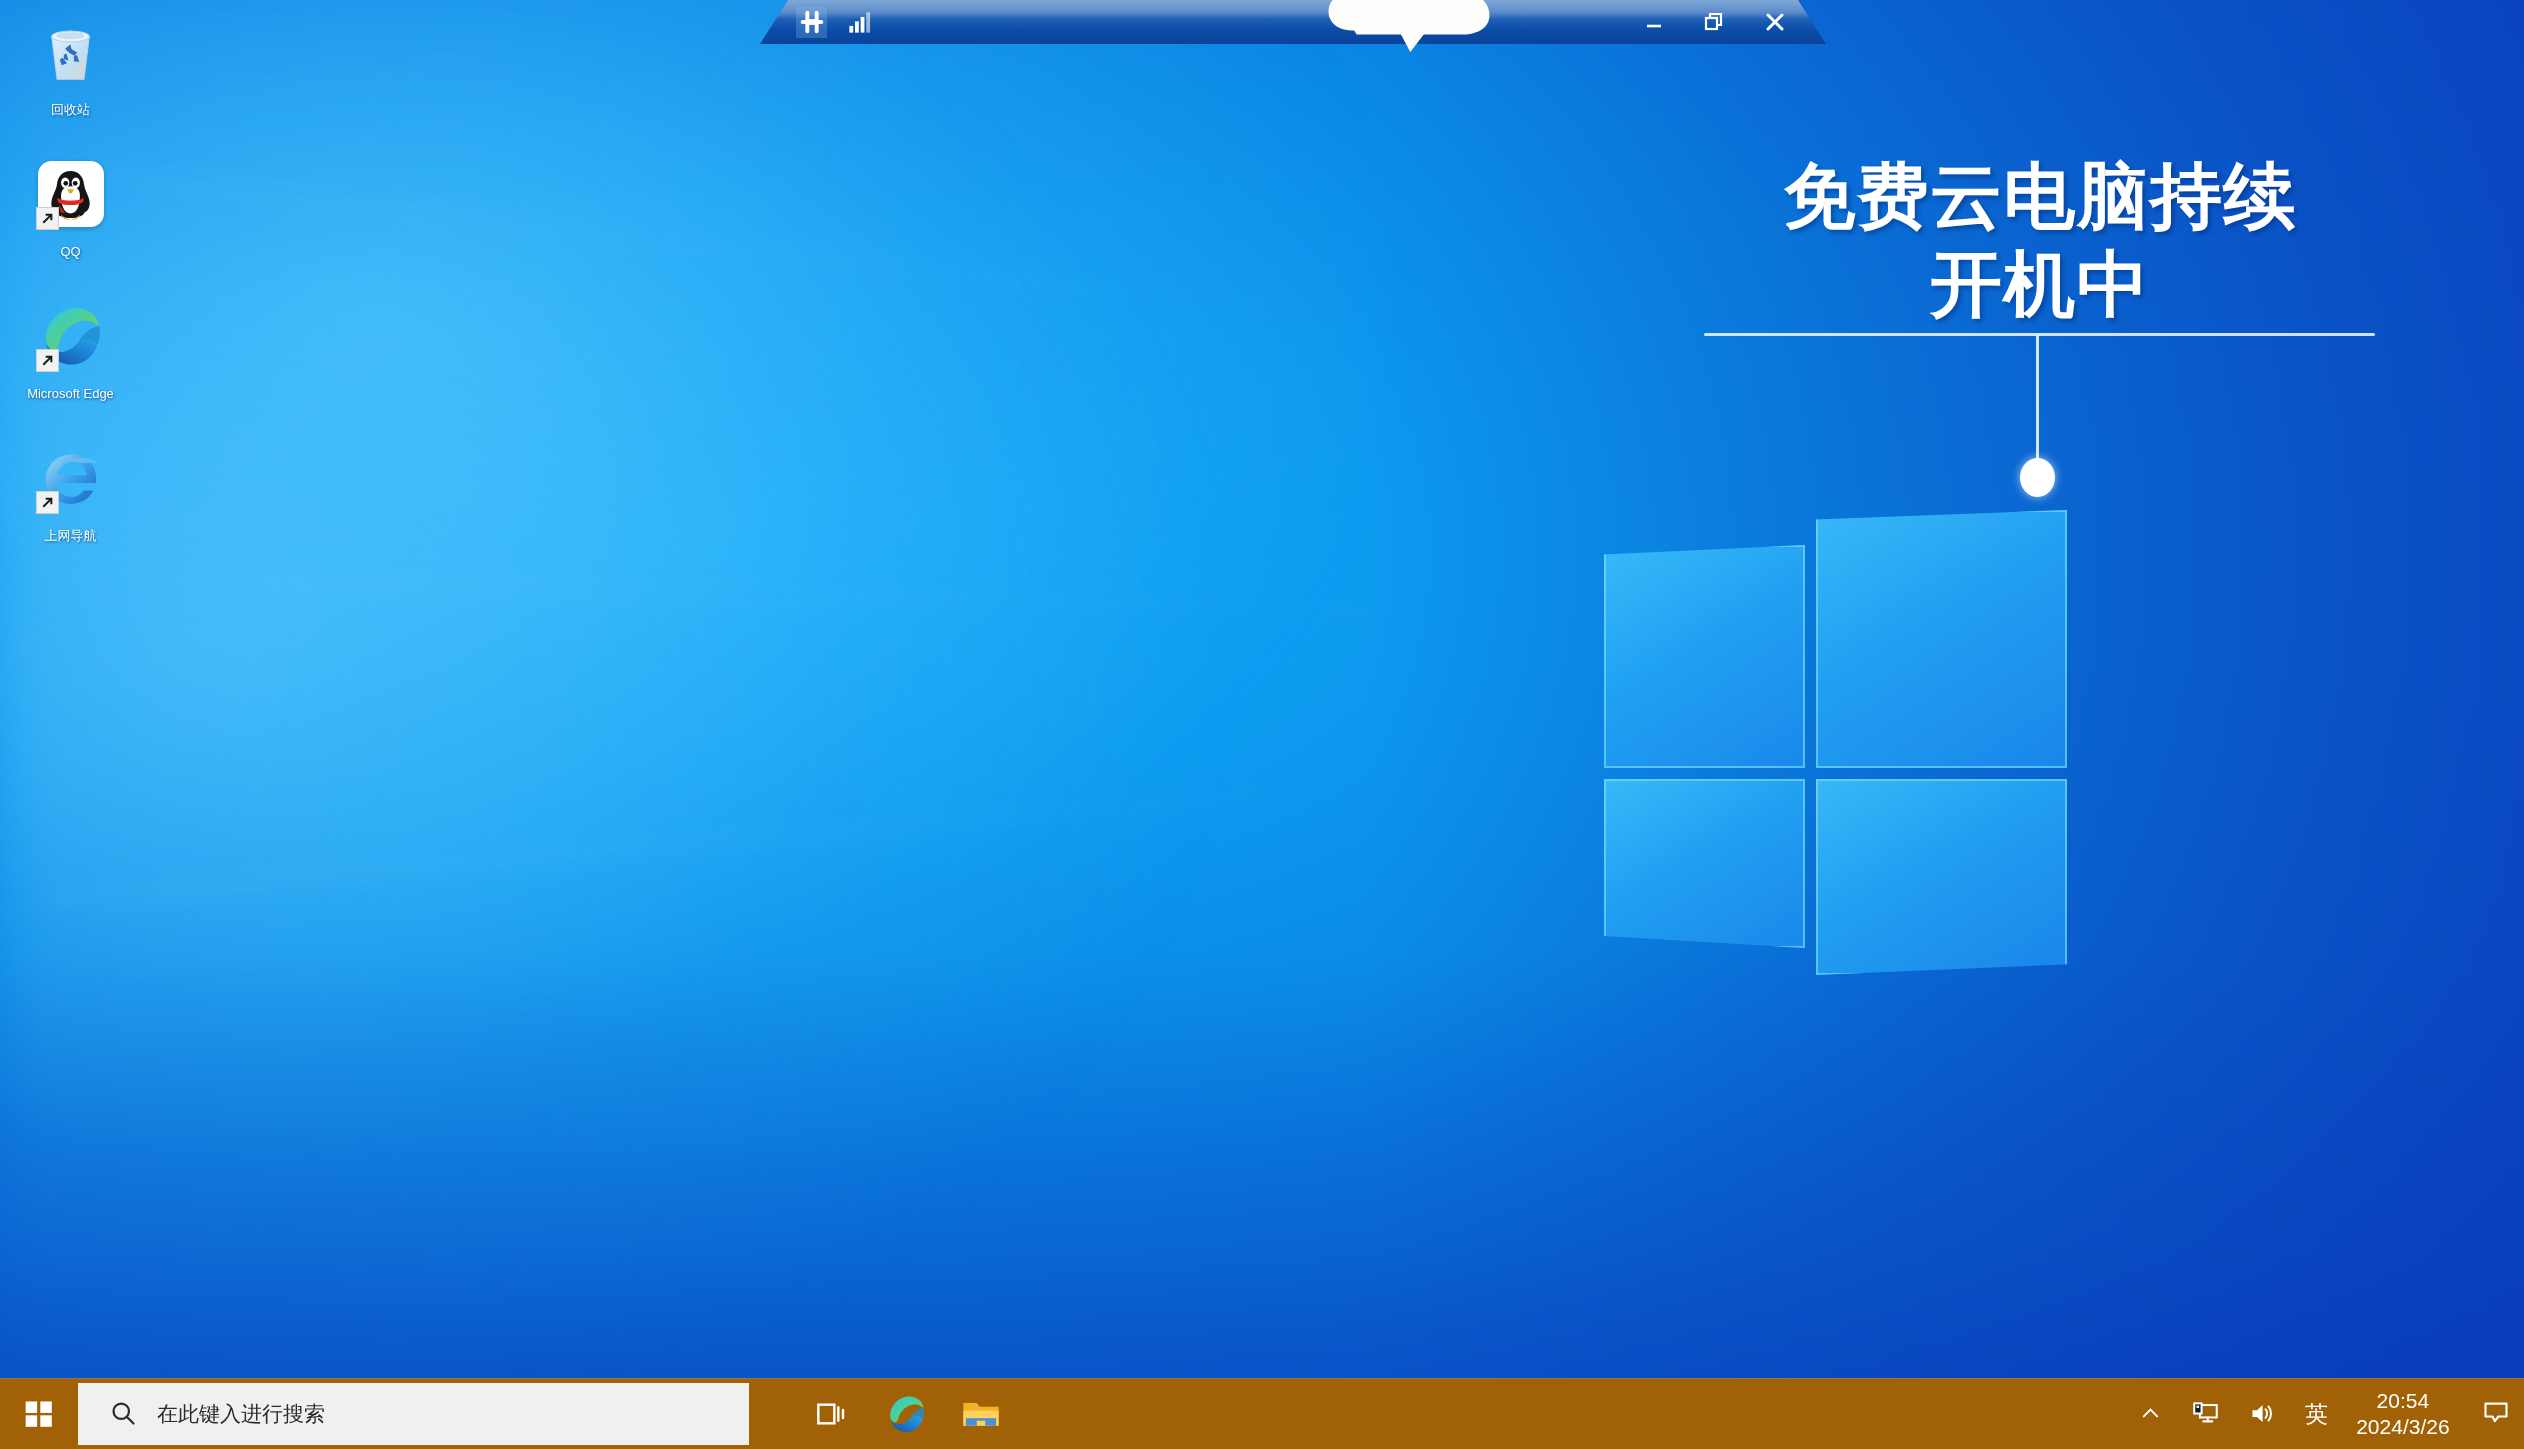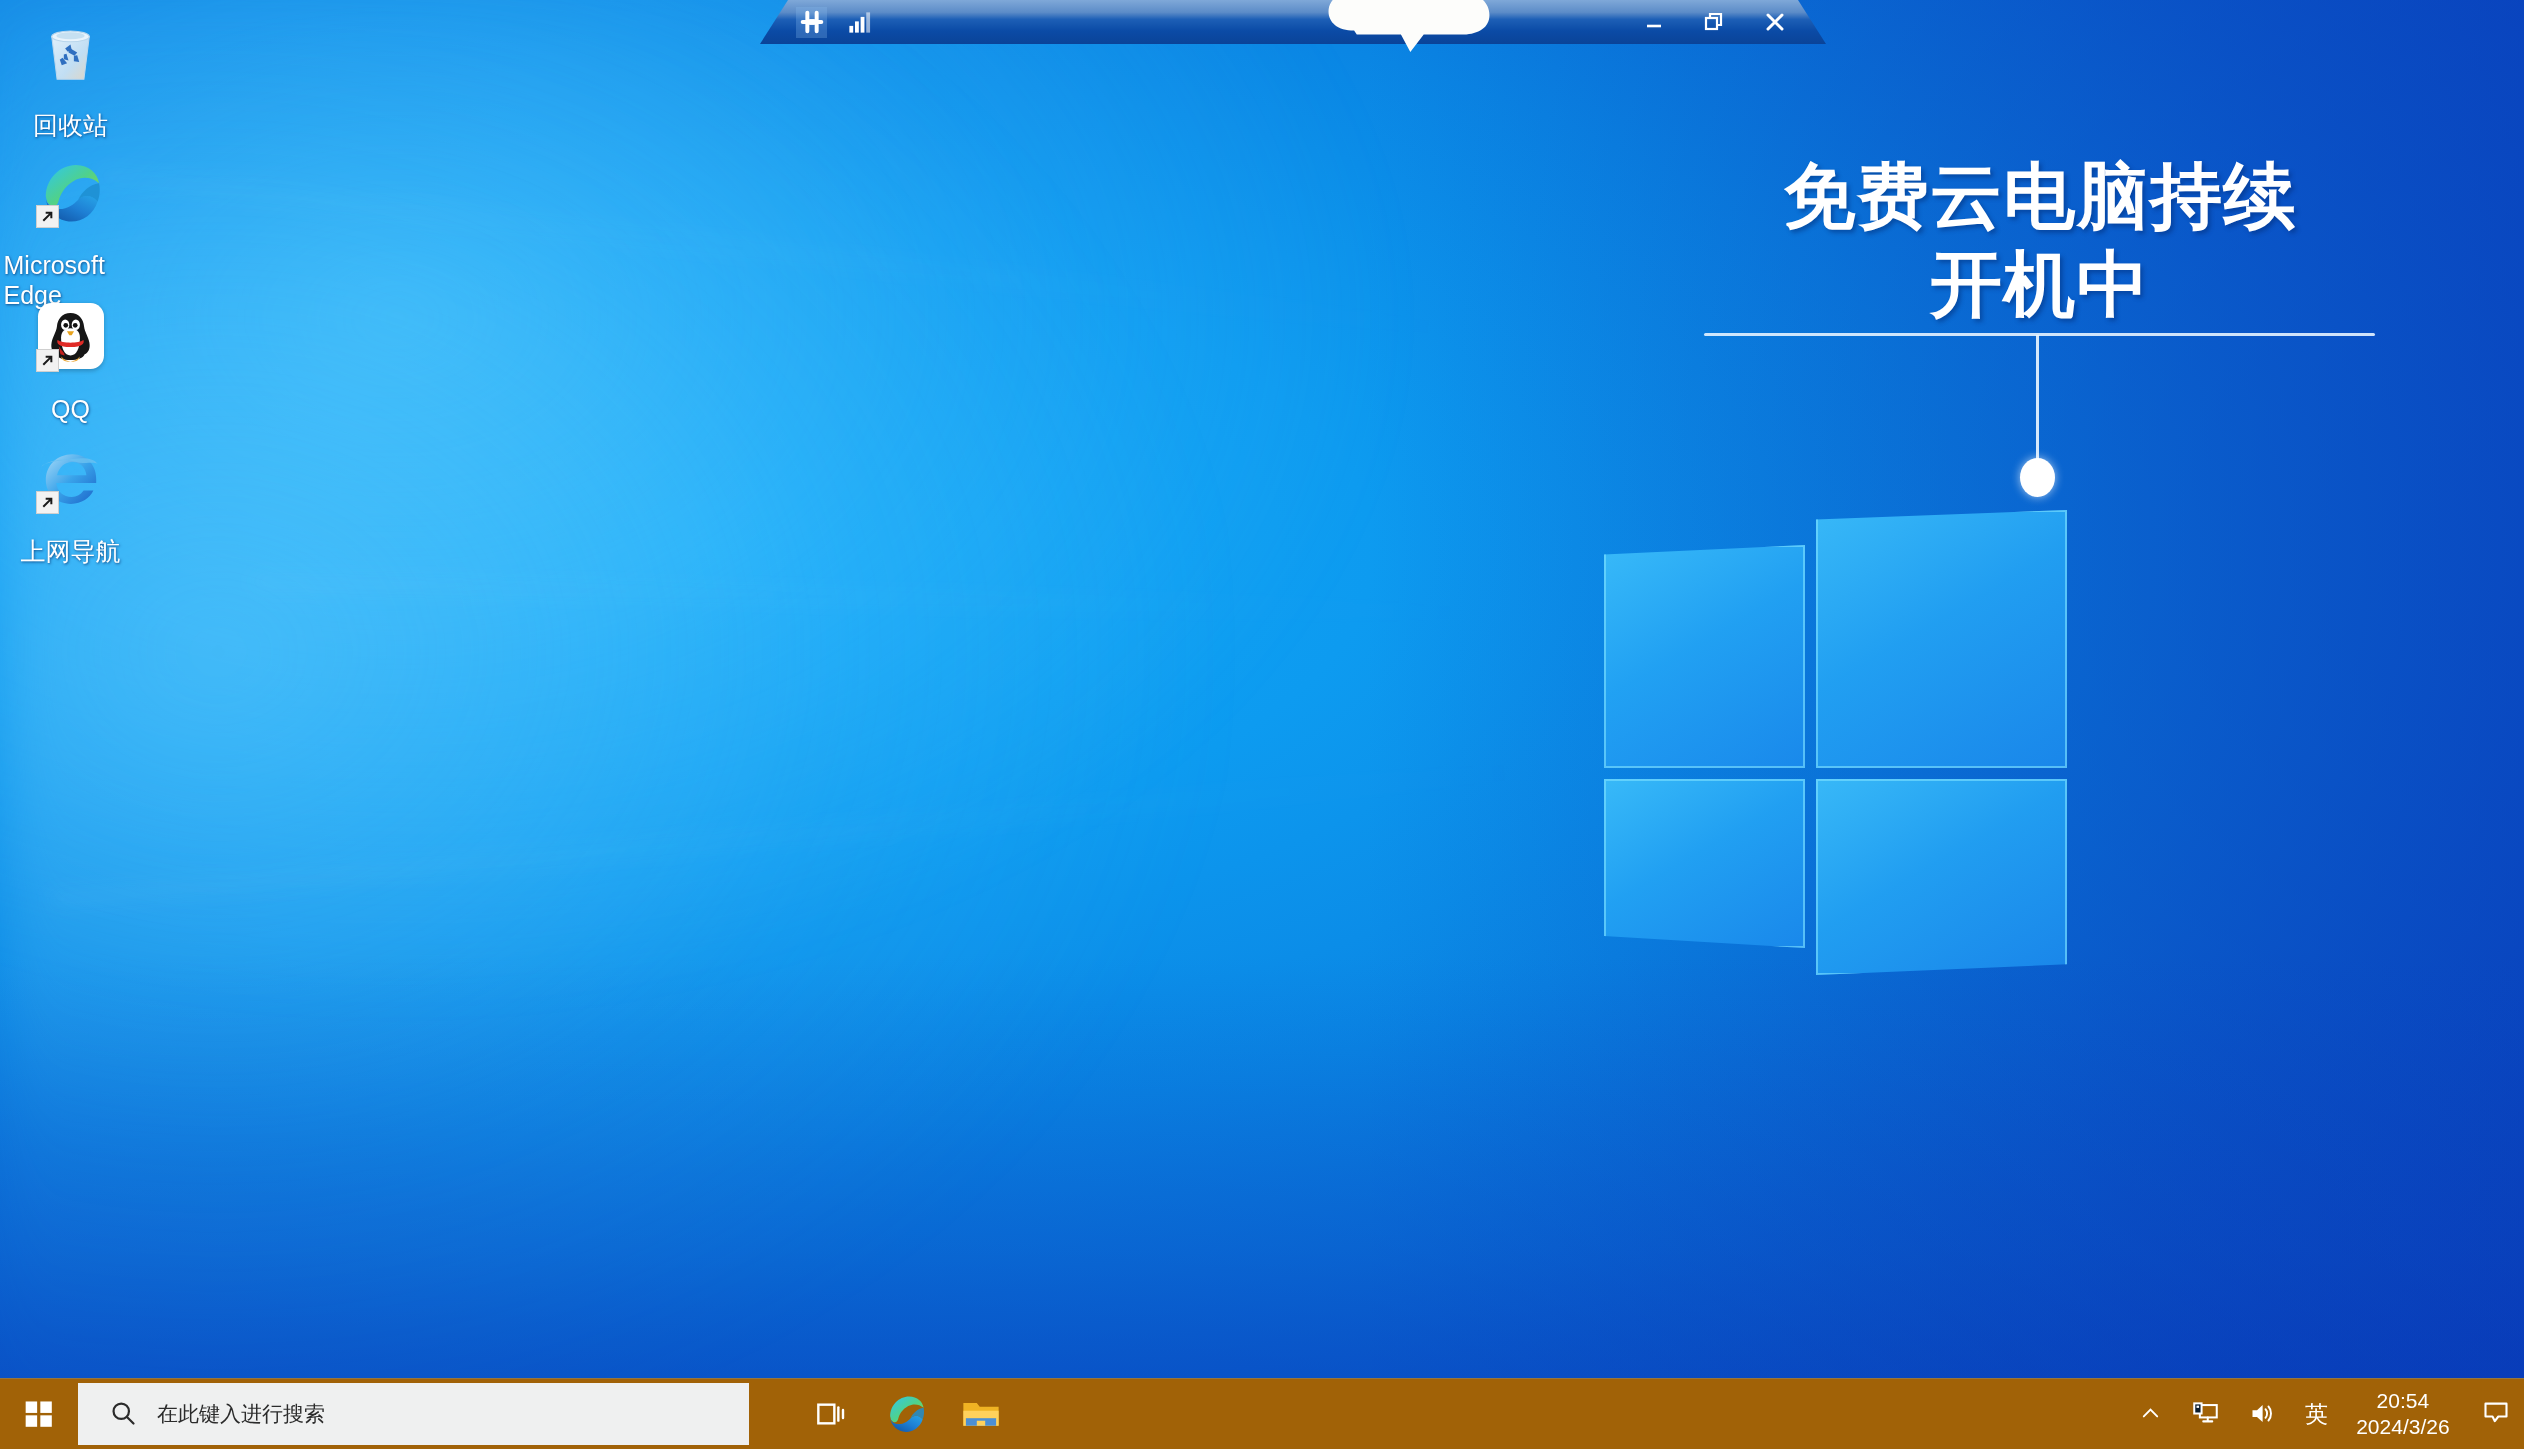--- a/index.html
+++ b/index.html
@@ -147,23 +147,23 @@
   }
   .desk-icon .glyph {
     position: relative;
     width: 72px;
     height: 72px;
     display: flex;
     align-items: center;
     justify-content: center;
   }
   .desk-icon .label {
-    margin-top: 22px;
+    margin-top: 14px;
     color: #ffffff;
-    font-size: 25px;
+    font-size: 13px;
     line-height: 1.2;
     text-shadow: 0.7px 0.7px 2.7px rgba(0,40,100,0.75);
     max-width: 134px;
     word-break: break-word;
   }
   .shortcut-badge {
     position: absolute;
     left: 1.3px;
     bottom: 0px;
     width: 21.5px;
@@ -352,20 +352,46 @@
             <path d="M50 44 L60 50 L56 55 L47 50 Z"></path>
             <path d="M44 52 L47 62 L40 60 L40 53 Z"></path>
           </g>
         </svg>
       </div>
       <div class="label">回收站</div>
     </div>
 
     <div class="desk-icon">
       <div class="glyph">
+        <div class="qq-tile">
+          <svg viewBox="0 0 100 100" width="59" height="59">
+            <path d="M50 10 C36 10 28 20 27 33 C26 42 20 50 18 60 C16 70 20 78 26 80 C28 86 38 90 50 90 C62 90 72 86 74 80 C80 78 84 70 82 60 C80 50 74 42 73 33 C72 20 64 10 50 10 Z" fill="#161616"></path>
+            <path d="M34 52 C34 70 40 82 50 82 C60 82 66 70 66 52 C66 42 60 36 50 36 C40 36 34 42 34 52 Z" fill="#ffffff"></path>
+            <ellipse cx="41" cy="30" rx="7" ry="9" fill="#ffffff"></ellipse>
+            <ellipse cx="59" cy="30" rx="7" ry="9" fill="#ffffff"></ellipse>
+            <circle cx="42" cy="31" r="4" fill="#111"></circle>
+            <circle cx="58" cy="31" r="4" fill="#111"></circle>
+            <path d="M44 41 L56 41 L52 48 L48 48 Z" fill="#e8a31d"></path>
+            <path d="M28 56 C36 62 64 62 72 56 C74 62 70 68 50 68 C30 68 26 62 28 56 Z" fill="#e02b26"></path>
+            <path d="M30 66 C34 74 40 76 40 82 L33 80 Z" fill="#c2201c"></path>
+            <path d="M34 84 C40 90 44 92 50 92 C44 94 36 92 34 84 Z" fill="#e9a83a"></path>
+            <path d="M66 84 C60 90 56 92 50 92 C56 94 64 92 66 84 Z" fill="#e9a83a"></path>
+          </svg>
+        </div>
+        <div class="shortcut-badge">
+          <svg viewBox="0 0 24 24">
+              <path d="M6 18 L16 8 M10 7 L17 7 L17 14" stroke="#1b1b1b" stroke-width="3" fill="none" stroke-linecap="square"></path>
+            </svg>
+        </div>
+      </div>
+      <div class="label">QQ</div>
+    </div>
+
+    <div class="desk-icon">
+      <div class="glyph">
         <svg viewBox="0 0 100 100" width="70" height="70">
           <defs>
             <linearGradient id="edgeA" x1="0" y1="1" x2="1" y2="0">
               <stop offset="0" stop-color="#0f4e9e"></stop>
               <stop offset="0.55" stop-color="#1e7fd4"></stop>
               <stop offset="1" stop-color="#27a5e8"></stop>
             </linearGradient>
             <linearGradient id="edgeB" x1="0" y1="0" x2="1" y2="1">
               <stop offset="0" stop-color="#2ec7ef"></stop>
               <stop offset="0.5" stop-color="#4fd18d"></stop>
@@ -376,46 +402,20 @@
           <path d="M14 55 C14 30 34 10 57 10 C76 10 88 22 90 36 C80 27 66 26 55 32 C41 40 35 51 32 62 C29 72 21 70 16 63 Z" fill="url(#edgeB)"></path>
           <path d="M90 36 C92 45 91 55 88 62 C79 52 68 52 60 60 C66 48 76 38 90 36 Z" fill="#1d8ed0" opacity="0.85"></path>
         </svg>
         <div class="shortcut-badge">
           <svg viewBox="0 0 24 24">
               <path d="M6 18 L16 8 M10 7 L17 7 L17 14" stroke="#1b1b1b" stroke-width="3" fill="none" stroke-linecap="square"></path>
             </svg>
         </div>
       </div>
       <div class="label">Microsoft Edge</div>
-    </div>
-
-    <div class="desk-icon">
-      <div class="glyph">
-        <div class="qq-tile">
-          <svg viewBox="0 0 100 100" width="59" height="59">
-            <path d="M50 10 C36 10 28 20 27 33 C26 42 20 50 18 60 C16 70 20 78 26 80 C28 86 38 90 50 90 C62 90 72 86 74 80 C80 78 84 70 82 60 C80 50 74 42 73 33 C72 20 64 10 50 10 Z" fill="#161616"></path>
-            <path d="M34 52 C34 70 40 82 50 82 C60 82 66 70 66 52 C66 42 60 36 50 36 C40 36 34 42 34 52 Z" fill="#ffffff"></path>
-            <ellipse cx="41" cy="30" rx="7" ry="9" fill="#ffffff"></ellipse>
-            <ellipse cx="59" cy="30" rx="7" ry="9" fill="#ffffff"></ellipse>
-            <circle cx="42" cy="31" r="4" fill="#111"></circle>
-            <circle cx="58" cy="31" r="4" fill="#111"></circle>
-            <path d="M44 41 L56 41 L52 48 L48 48 Z" fill="#e8a31d"></path>
-            <path d="M28 56 C36 62 64 62 72 56 C74 62 70 68 50 68 C30 68 26 62 28 56 Z" fill="#e02b26"></path>
-            <path d="M30 66 C34 74 40 76 40 82 L33 80 Z" fill="#c2201c"></path>
-            <path d="M34 84 C40 90 44 92 50 92 C44 94 36 92 34 84 Z" fill="#e9a83a"></path>
-            <path d="M66 84 C60 90 56 92 50 92 C56 94 64 92 66 84 Z" fill="#e9a83a"></path>
-          </svg>
-        </div>
-        <div class="shortcut-badge">
-          <svg viewBox="0 0 24 24">
-              <path d="M6 18 L16 8 M10 7 L17 7 L17 14" stroke="#1b1b1b" stroke-width="3" fill="none" stroke-linecap="square"></path>
-            </svg>
-        </div>
-      </div>
-      <div class="label">QQ</div>
     </div>
 
 
     <div class="desk-icon">
       <div class="glyph">
         <svg viewBox="0 0 100 100" width="70" height="70">
           <defs>
             <linearGradient id="ieG" x1="0" y1="0" x2="1" y2="1">
               <stop offset="0" stop-color="#a9dbf8"></stop>
               <stop offset="0.5" stop-color="#39a3ea"></stop>

